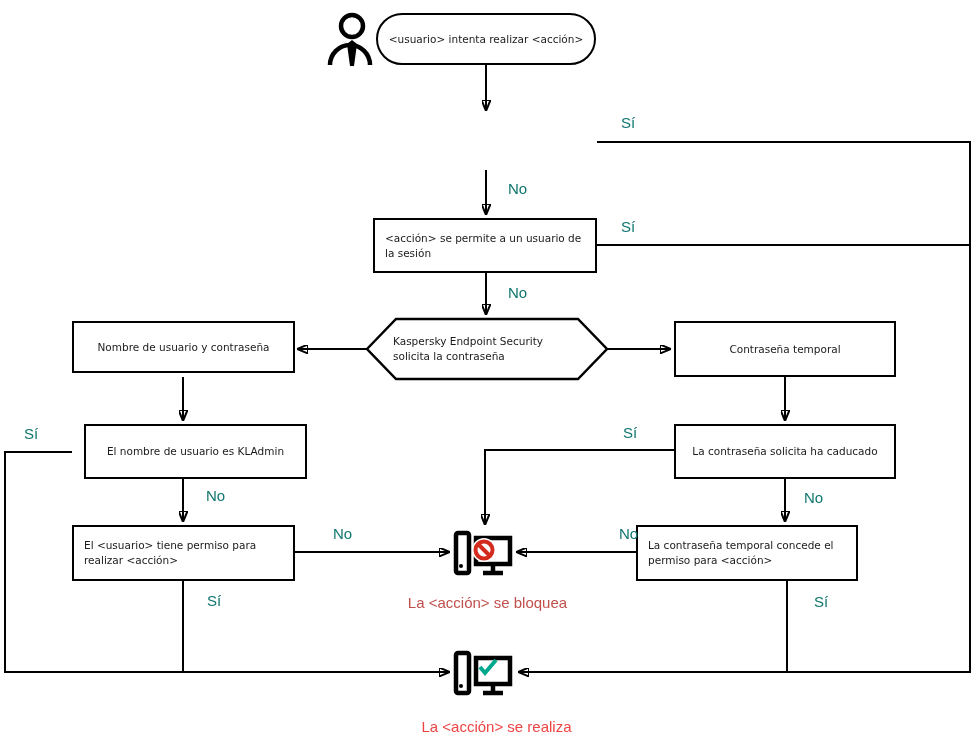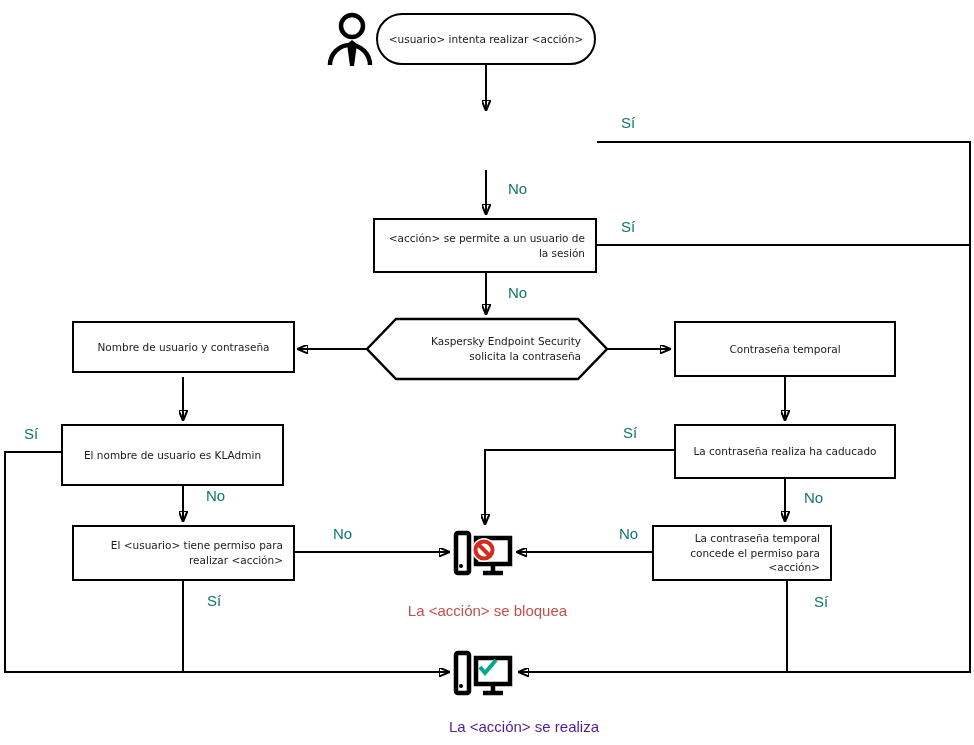--- a/index.html
+++ b/index.html
@@ -2,30 +2,30 @@
 <html><head>
 <meta charset="utf-8">
 <style>
   html,body{margin:0;padding:0;background:#ffffff;}
   .canvas{position:relative;width:974px;height:745px;background:#fff;overflow:hidden;
           font-family:"DejaVu Sans",sans-serif;}
   .wires{position:absolute;left:0;top:0;z-index:1;}
   .wires path, .wires polygon{fill:none;stroke:#000;stroke-width:2;}
   .wires polygon.hex{fill:#fff;stroke-width:2.5;}
   .node{position:absolute;z-index:2;border:2px solid #000;background:#fff;
-        display:flex;align-items:center;justify-content:center;text-align:right;
+        display:flex;align-items:center;justify-content:center;text-align:left;
         font-size:10.5px;line-height:1.4;color:#1a1a1a;box-sizing:border-box;padding:3px 10px;}
   .stadium{border-radius:26px;border-width:2.5px;}
   .hexlabel{border:none;background:transparent;z-index:3;}
   .lbl{position:absolute;z-index:3;font-family:"Liberation Sans",sans-serif;
        font-size:15px;color:#0f766e;}
   .caption{position:absolute;z-index:3;font-family:"Liberation Sans",sans-serif;
            font-size:15px;text-align:center;}
-  .caption.blocked{color:#c0504d;margin-top:8px;}
-  .caption.performed{color:#4c1d95;text-align:right;}
+  .caption.blocked{color:#c0504d;}
+  .caption.performed{color:#ef4444;}
   .icon{position:absolute;z-index:4;}
 </style>
 </head>
 <body>
 
 <div class="canvas">
 
   <svg class="wires" width="974" height="745" viewBox="0 0 974 745">
     <defs>
       <marker id="arr" markerWidth="11" markerHeight="9" refX="11" refY="4.5" orient="auto" markerUnits="userSpaceOnUse">
@@ -72,33 +72,33 @@
   </div>
 
   <div class="node" style="left:72px;top:321px;width:223px;height:52px">
     <span>Nombre de usuario y contraseña</span>
   </div>
 
   <div class="node" style="left:674px;top:321px;width:222px;height:56px">
     <span>Contraseña temporal</span>
   </div>
 
-  <div class="node" style="left:61px;top:424px;width:223px;height:62px">
+  <div class="node" style="left:84px;top:424px;width:223px;height:55px">
     <span>El nombre de usuario es KLAdmin</span>
   </div>
 
   <div class="node" style="left:72px;top:525px;width:223px;height:56px">
     <span>El &lt;usuario&gt; tiene permiso para realizar &lt;acción&gt;</span>
   </div>
 
   <div class="node" style="left:674px;top:424px;width:222px;height:55px">
-    <span>La contraseña realiza ha caducado</span>
+    <span>La contraseña solicita ha caducado</span>
   </div>
 
-  <div class="node" style="left:652px;top:525px;width:180px;height:56px">
+  <div class="node" style="left:636px;top:525px;width:222px;height:56px">
     <span>La contraseña temporal concede el permiso para &lt;acción&gt;</span>
   </div>
 
   <div class="lbl" style="left:621px;top:114px">Sí</div>
   <div class="lbl" style="left:508px;top:180px">No</div>
   <div class="lbl" style="left:621px;top:218px">Sí</div>
   <div class="lbl" style="left:508px;top:284px">No</div>
   <div class="lbl" style="left:24px;top:425px">Sí</div>
   <div class="lbl" style="left:206px;top:487px">No</div>
   <div class="lbl" style="left:333px;top:525px">No</div>

